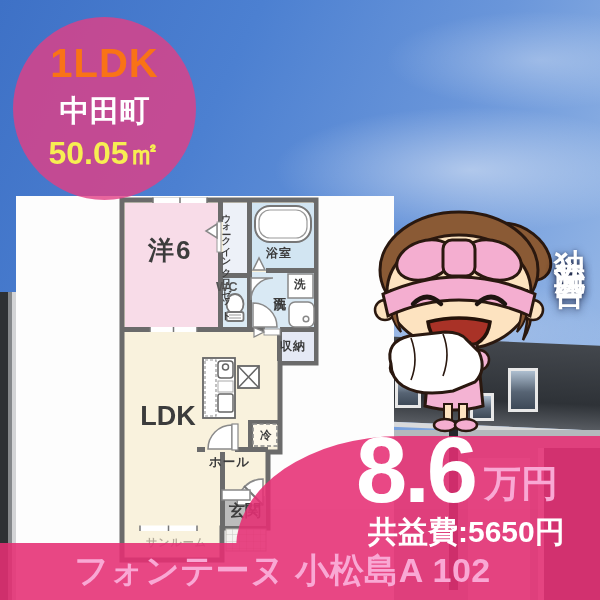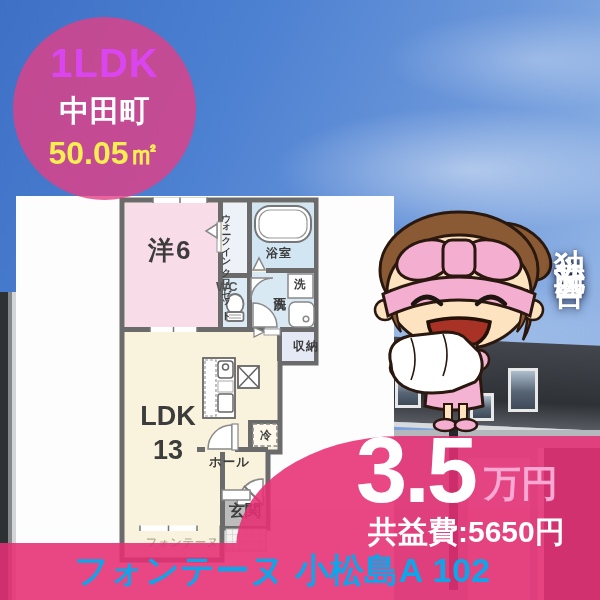--- a/index.html
+++ b/index.html
@@ -48,27 +48,27 @@
   .pinkwrap{position:absolute;inset:0;opacity:.88;pointer-events:none;}
   .pink-band{position:absolute;left:0;top:543px;width:600px;height:57px;background:#e62f74;}
   .pink-panel{position:absolute;left:236px;top:436px;width:364px;height:164px;background:#e62f74;
     border-top-left-radius:165px 112px;}
 
   .price-amount{position:absolute;left:356px;top:424px;font-size:92px;font-weight:bold;
     color:#fff;line-height:1;letter-spacing:-3px;}
   .price-unit{position:absolute;left:484px;top:459px;font-size:37px;font-weight:bold;color:#f9a8d4;}
   .price-fee{position:absolute;left:368px;top:512px;font-size:30px;font-weight:bold;color:#fff;}
   .property-name{position:absolute;left:0;top:548px;width:565px;text-align:center;
-    font-size:34px;font-weight:bold;color:#0ea5e9;letter-spacing:0.5px;}
+    font-size:34px;font-weight:bold;color:#f9a8d4;letter-spacing:0.5px;}
 
   
   .badge{position:absolute;left:13px;top:17px;width:183px;height:183px;border-radius:50%;
     background:rgba(226,62,132,.8);display:flex;flex-direction:column;align-items:center;
     justify-content:center;text-align:center;}
-  .badge-l1{font-size:40px;font-weight:bold;color:#d946ef;letter-spacing:1px;}
+  .badge-l1{font-size:40px;font-weight:bold;color:#f97316;letter-spacing:1px;}
   .badge-l2{font-size:30px;font-weight:bold;color:#fff;margin-top:5px;}
   .badge-l3{font-size:32px;font-weight:bold;color:#f7ee52;margin-top:0;}
 </style>
 </head>
 <body>
 
 <div class="stage">
 
   <div class="sky"></div>
   <div class="left-building"></div>
@@ -172,29 +172,28 @@
     <rect x="133" y="226" width="24" height="22" fill="#fdf8ea" stroke="#888" stroke-width="1.6" stroke-dasharray="4,2.5"></rect>
     <rect x="102" y="292" width="28" height="10" fill="#fff" stroke="#888" stroke-width="1.5"></rect>
   </svg>
 
   <div class="plabel" style="left:148px;top:236px;font-size:26px;letter-spacing:2px">洋6</div>
   <div class="plabel vtext" style="left:221px;top:207px;height:68px;font-size:9.5px;letter-spacing:0;line-height:1.2">ウォークインクローゼット</div>
   <div class="plabel" style="left:266px;top:247px;font-size:12px;letter-spacing:1px">浴室</div>
   <div class="plabel" style="left:216px;top:280px;font-size:13px;color:#555">WC</div>
   <div class="plabel vtext" style="left:272px;top:288px;font-size:12.5px">洗面</div>
   <div class="plabel" style="left:294px;top:278px;font-size:11.5px">洗</div>
-  <div class="plabel" style="left:293px;top:340px;font-size:12px;letter-spacing:1px">収納</div>
+  <div class="plabel" style="left:280px;top:340px;font-size:12px;letter-spacing:1px">収納</div>
   <div class="plabel" style="left:128px;top:400px;width:80px;text-align:center;font-size:27px;line-height:1.25">
     <div>LDK</div>
-    <div>13</div>
   </div>
   <div class="plabel" style="left:260px;top:429px;font-size:11.5px">冷</div>
   <div class="plabel" style="left:209px;top:456px;font-size:12.5px;letter-spacing:1px">ホール</div>
   <div class="plabel" style="left:229px;top:502px;font-size:16px">玄関</div>
-  <div class="plabel" style="left:146px;top:536px;font-size:11px;color:#b3ab9a;letter-spacing:1px">フォンテーヌ</div>
+  <div class="plabel" style="left:146px;top:536px;font-size:11px;color:#b3ab9a;letter-spacing:1px">サンルーム</div>
 
   <svg class="mascot" viewBox="0 0 220 250">
     <ellipse cx="194" cy="60" rx="36" ry="23" transform="rotate(38 194 60)" fill="#8a5a35" stroke="#2a180f" stroke-width="3"></ellipse>
     <ellipse cx="134" cy="78" rx="79" ry="58" fill="#8a5a35" stroke="#2a180f" stroke-width="3"></ellipse>
     <path d="M196,88 Q216,118 198,148 Q208,116 196,92 Z" fill="#8a5a35" stroke="#2a180f" stroke-width="2.5"></path>
     <circle cx="60" cy="118" r="10" fill="#fde3c0" stroke="#2a180f" stroke-width="2.5"></circle>
     <circle cx="208" cy="118" r="10" fill="#fde3c0" stroke="#2a180f" stroke-width="2.5"></circle>
     <ellipse cx="134" cy="100" rx="72" ry="57" fill="#fde3c0" stroke="#2a180f" stroke-width="3"></ellipse>
     <path d="M66,98 Q62,126 76,140 Q68,116 74,98 Z" fill="#8a5a35" stroke="#2a180f" stroke-width="2"></path>
     <path d="M202,98 Q206,126 192,140 Q200,116 194,98 Z" fill="#8a5a35" stroke="#2a180f" stroke-width="2"></path>
@@ -217,21 +216,21 @@
     <ellipse cx="141" cy="233" rx="11" ry="6" fill="#f4aed0" stroke="#2a180f" stroke-width="2.5"></ellipse>
   </svg>
 
   <div class="feature">独立洗面台</div>
 
   <div class="pinkwrap">
     <div class="pink-band"></div>
     <div class="pink-panel"></div>
   </div>
 
-  <div class="price-amount">3.5</div>
+  <div class="price-amount">8.6</div>
   <div class="price-unit">万円</div>
   <div class="price-fee">共益費:5650円</div>
   <div class="property-name">フォンテーヌ 小松島A 102</div>
 
   <div class="badge">
     <div class="badge-l1">1LDK</div>
     <div class="badge-l2">中田町</div>
     <div class="badge-l3">50.05㎡</div>
   </div>
 

